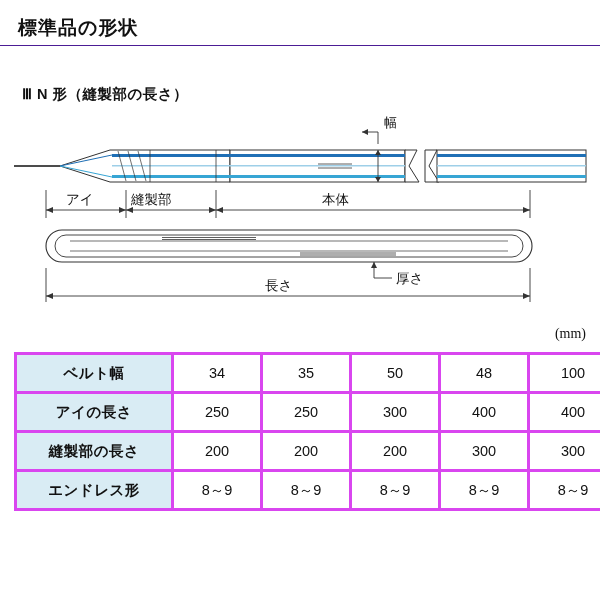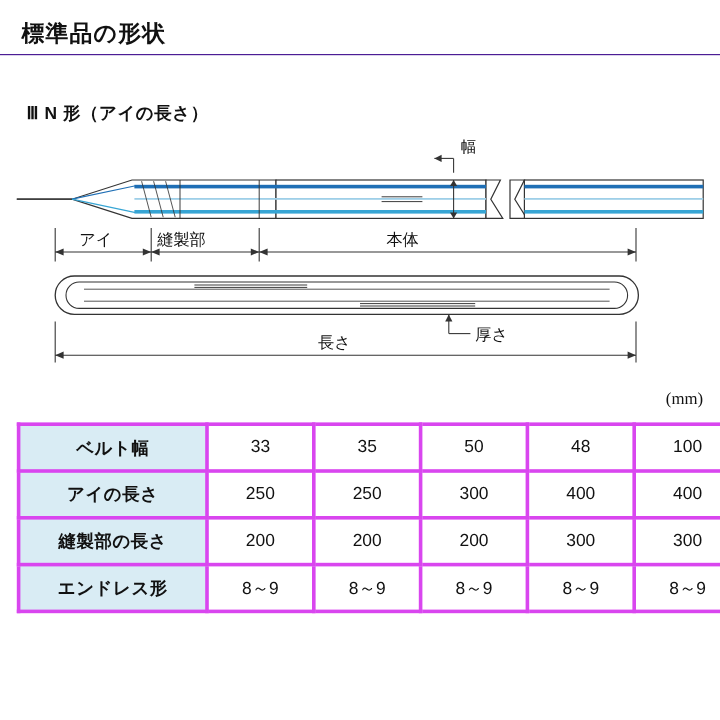--- a/index.html
+++ b/index.html
@@ -119,21 +119,21 @@
 </style>
 </head>
 <body>
 
 <div class="page">
 
   <div class="header">
     <div class="header-title">標準品の形状</div>
   </div>
 
-  <div class="subtitle">Ⅲ N 形（アイの長さ）</div>
+  <div class="subtitle">Ⅲ N 形（縫製部の長さ）</div>
 
   <div class="figure">
     <svg width="600" height="205" viewBox="0 0 600 205" xmlns="http://www.w3.org/2000/svg">
 
       <g>
 
         <path d="M14,56 L60,56 L110,40 L230,40 L230,72 L110,72 L60,56 Z" fill="#ffffff" stroke="#333333" stroke-width="1"></path>
 
         <rect x="230" y="40" width="175" height="32" fill="#ffffff" stroke="#333333" stroke-width="1"></rect>
 
@@ -229,21 +229,21 @@
       <text x="265" y="180" font-size="13.5" font-family="Liberation Sans, sans-serif" fill="#111111">長さ</text>
     </svg>
   </div>
 
   <div class="mm-note">(mm)</div>
 
   <table class="spec-table">
     <tbody>
       <tr>
         <td class="rowhead">ベルト幅</td>
-        <td class="val">33</td>
+        <td class="val">34</td>
         <td class="val">35</td>
         <td class="val">50</td>
         <td class="val">48</td>
         <td class="val">100</td>
       </tr>
       <tr>
         <td class="rowhead">アイの長さ</td>
         <td class="val">250</td>
         <td class="val">250</td>
         <td class="val">300</td>

